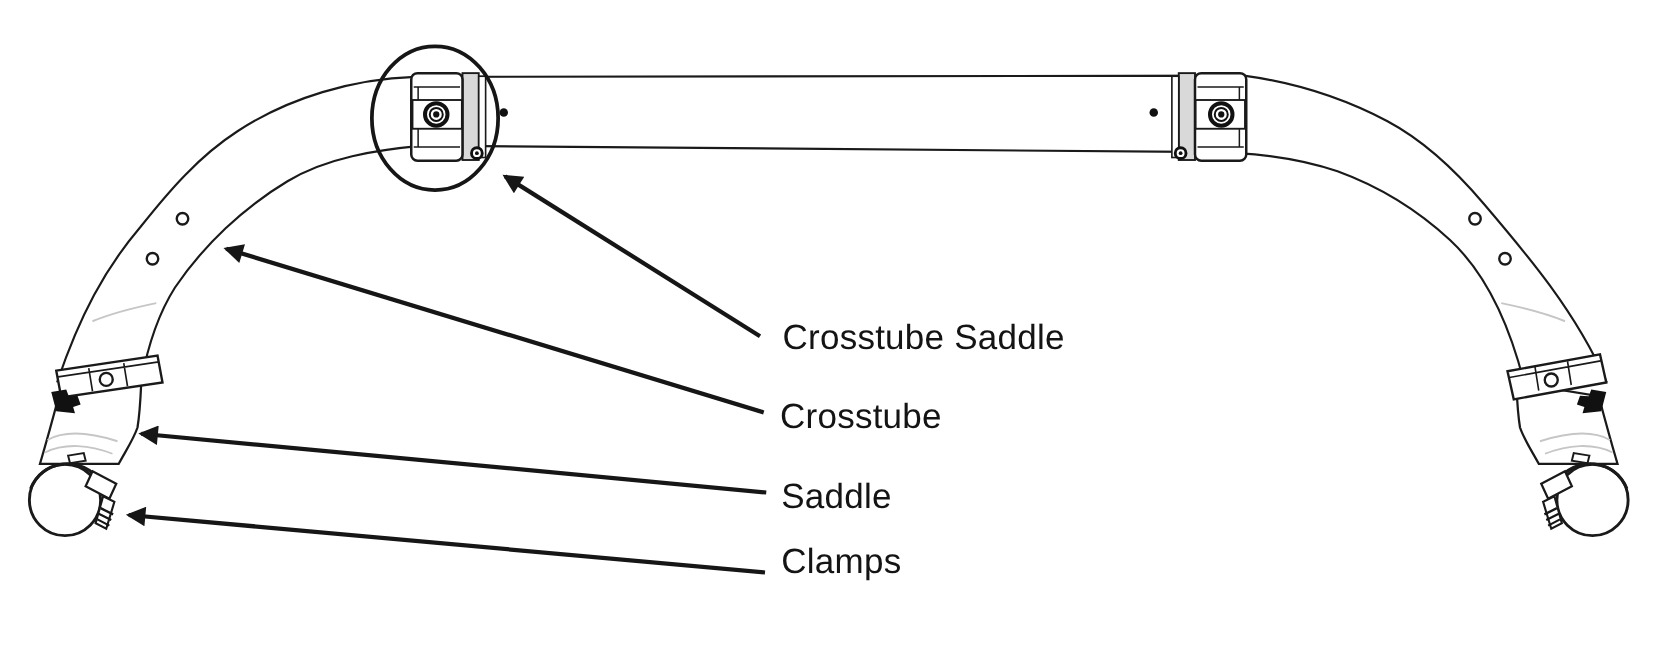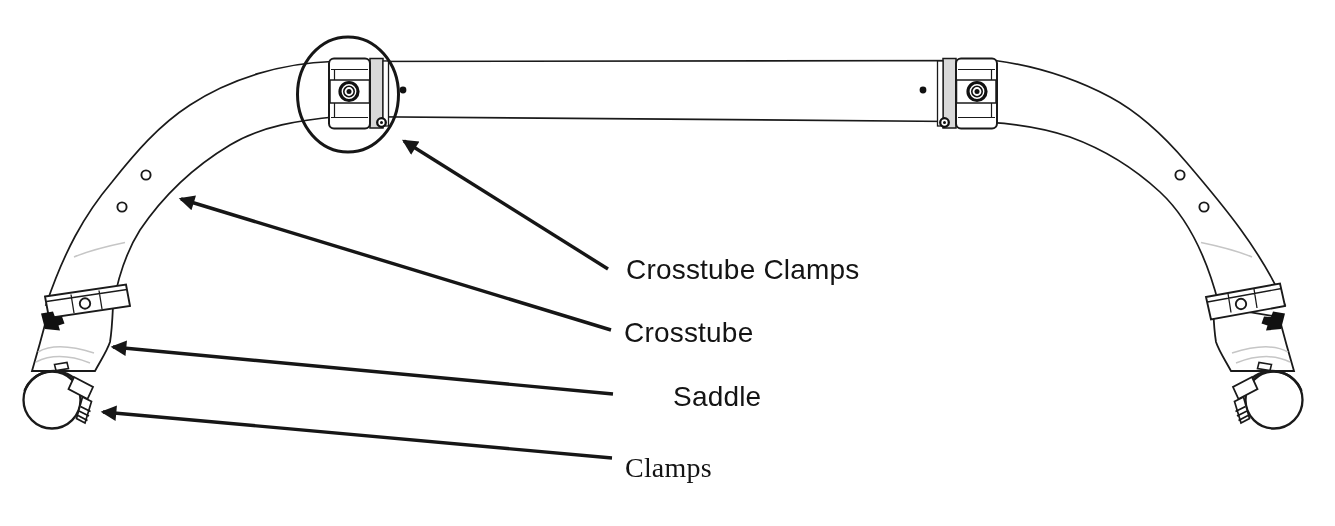--- a/index.html
+++ b/index.html
@@ -8,22 +8,22 @@
     font-family:"Liberation Sans", sans-serif;
   }
   #stage svg{position:absolute;left:0;top:0;}
   .callout-label{
     position:absolute;
     font-size:28px;line-height:32px;color:#141414;white-space:nowrap;
     letter-spacing:0.2px;
   }
   .lbl-support{left:626px;top:254px;}
   .lbl-crosstube{left:624px;top:317px;}
-  .lbl-saddle{left:625px;top:381px;margin-left:48px;}
-  .lbl-clamps{left:625px;top:452px;font-family:Liberation Serif, serif;}
+  .lbl-saddle{left:625px;top:381px;}
+  .lbl-clamps{left:625px;top:433px;}
 </style>
 </head>
 <body>
 
 <div id="stage">
 
   <svg width="1335" height="526" viewBox="0 0 1335 526">
     <defs>
       <marker id="ah" viewBox="0 0 10 10" refX="8.5" refY="5" markerWidth="5.6" markerHeight="4.6" orient="auto">
         <path d="M0,0 L10,5 L0,10 Z" fill="#161616"></path>
@@ -101,17 +101,17 @@
     <ellipse cx="348" cy="94.5" rx="50.5" ry="57.5" fill="none" stroke="#161616" stroke-width="3"></ellipse>
 
     <g stroke="#161616" stroke-width="3.4" fill="none">
       <line x1="608" y1="269" x2="404" y2="141" marker-end="url(#ah)"></line>
       <line x1="611" y1="330" x2="181" y2="199" marker-end="url(#ah)"></line>
       <line x1="613" y1="394" x2="113" y2="347" marker-end="url(#ah)"></line>
       <line x1="612" y1="458" x2="103" y2="412" marker-end="url(#ah)"></line>
     </g>
   </svg>
 
-  <div class="callout-label lbl-support">Crosstube Clamps</div>
+  <div class="callout-label lbl-support">Crosstube Saddle</div>
   <div class="callout-label lbl-crosstube">Crosstube</div>
   <div class="callout-label lbl-saddle">Saddle</div>
   <div class="callout-label lbl-clamps">Clamps</div>
 </div>
 
 </body></html>

